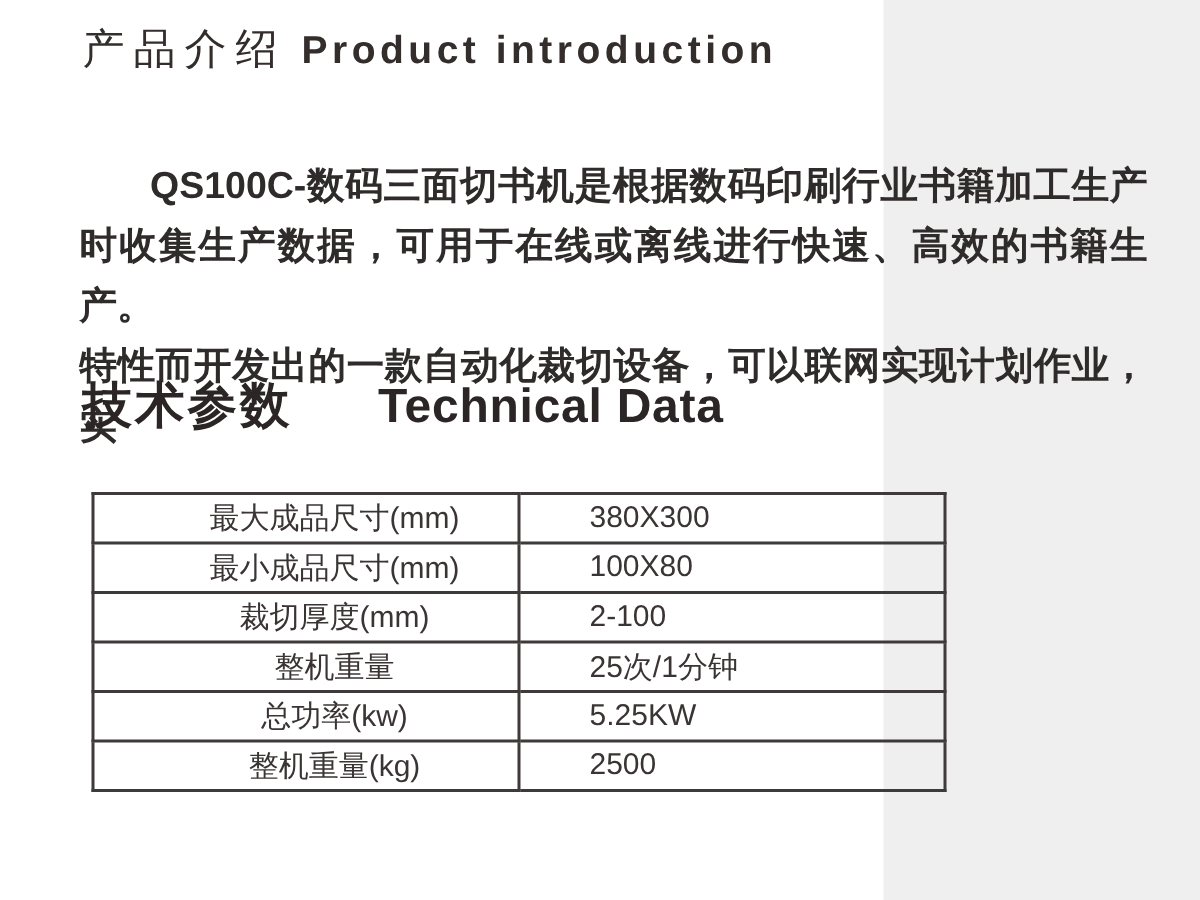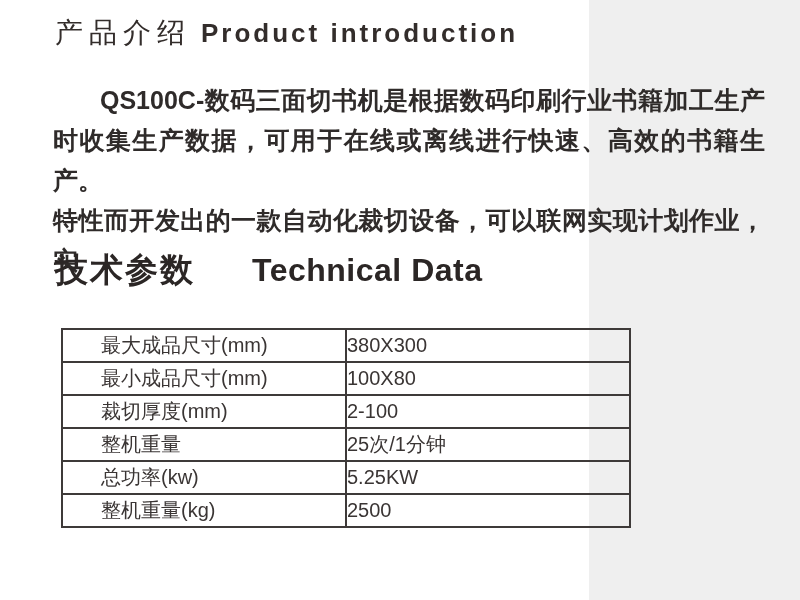--- a/index.html
+++ b/index.html
@@ -49,21 +49,21 @@
     font-size: 25px;
     font-weight: 700;
     line-height: 40px;
     color: #2f2b2a;
   }
   .intro .line {
     display: block;
     text-align: justify;
     text-align-last: justify;
   }
-  .intro .line.first { text-indent: 47px; }
+  .intro .line.first { text-indent: 47px; margin-top: 24px; }
   .intro .line.last { text-align-last: auto; }
   
   .h2 {
     position: absolute;
     left: 55px; top: 248px;
     display: flex;
     align-items: baseline;
     white-space: nowrap;
     color: #2b2625;
     gap: 37px;
@@ -95,22 +95,24 @@
     font-weight: 500;
     color: #3a3534;
     vertical-align: middle;
     background: transparent;
     white-space: nowrap;
     overflow: hidden;
   }
   .spec-table td.label {
     width: 284px;
     padding-left: 38px;
+    text-align: center;
   }
   .spec-table td.value {
+    padding-left: 46px;
   }
 </style>
 </head>
 <body>
 
 <div class="page">
 
   <div class="gray-band"></div>
 
   <div class="h1">

